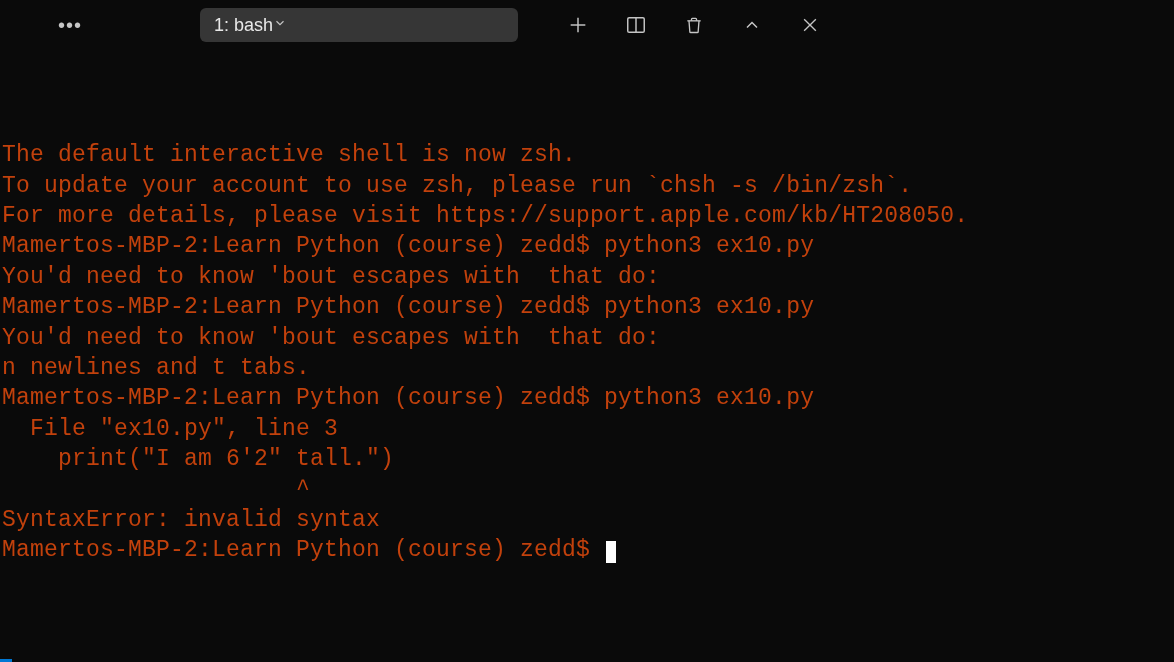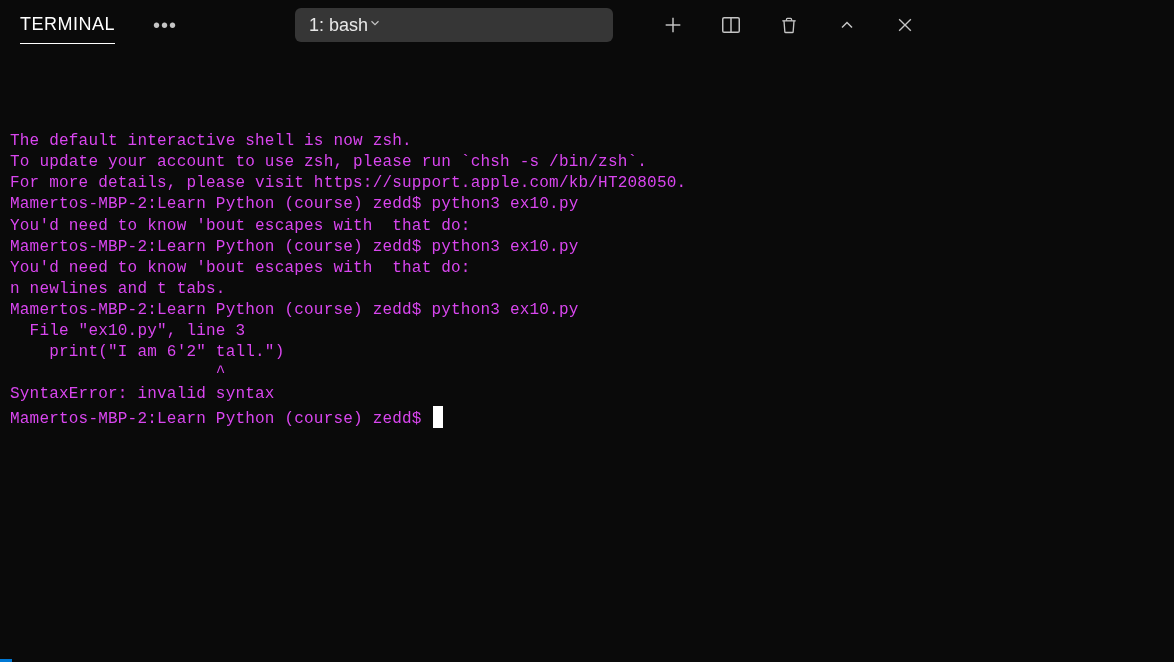--- a/index.html
+++ b/index.html
@@ -71,25 +71,25 @@
     width: 24px;
     height: 24px;
     display: flex;
     align-items: center;
     justify-content: center;
     cursor: pointer;
     color: #c5c5c5;
   }
   .action-btn svg { display:block; }
   .terminal-body {
-    padding: 60px 18px 0 10px;
+    padding: 60px 18px 0 2px;
     font-family: "SF Mono", Menlo, Monaco, "Courier New", monospace;
-    font-size: 16px;
+    font-size: 23px;
     line-height: 1.32;
-    color: #d946ef;
+    color: #c2410c;
     white-space: pre;
     letter-spacing: 0.2px;
   }
   .cursor-block {
     display: inline-block;
     width: 10px;
     height: 22px;
     background: #ffffff;
     vertical-align: text-bottom;
     margin-left: 2px;
@@ -101,21 +101,20 @@
     width: 12px;
     height: 3px;
     background: #0078d4;
   }
 </style>
 </head>
 <body>
 
 <div class="panel-header">
   <div class="tabs">
-    <div class="tab active">TERMINAL</div>
   </div>
   <div class="ellipsis-icon">•••</div>
 
   <div class="dropdown">
     <span class="dropdown-text">1: bash</span>
     <span class="dropdown-chevron">
       <svg width="14" height="14" viewBox="0 0 24 24" fill="none" stroke="currentColor" stroke-width="2">
           <polyline points="6 9 12 15 18 9"></polyline>
         </svg>
     </span>

